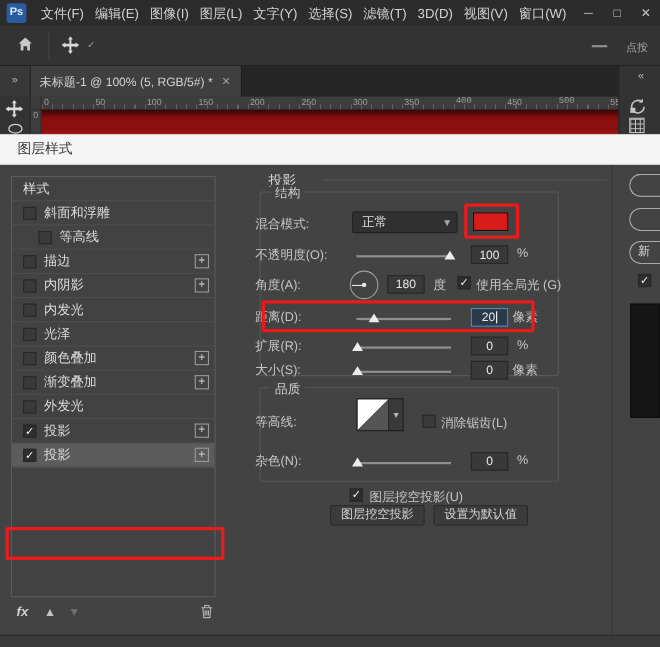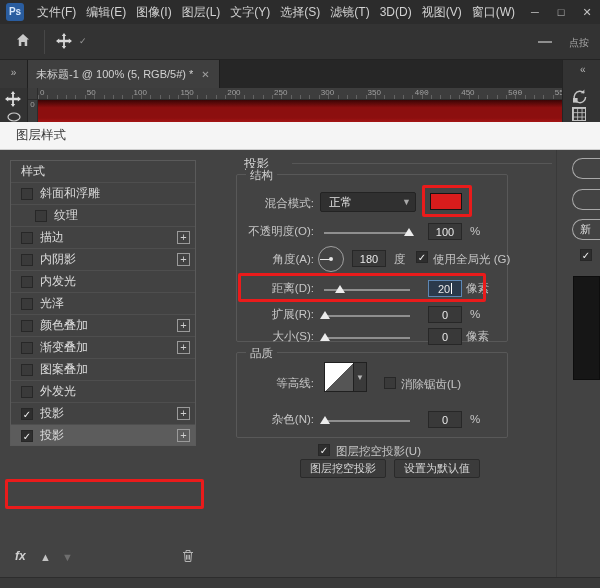--- a/index.html
+++ b/index.html
@@ -47,39 +47,39 @@
   .canvas{left:38px;top:100px;width:524px;height:22px;
           background:linear-gradient(180deg,#3a0505 0%,#8c0f0f 35%,#8c0f0f 82%,#a51414 100%)}
 
   
   .dlgtitle{left:0;top:122px;width:600px;height:28px;background:#f5f5f5;border-bottom:1px solid #cfcfcf;
             color:#383838;font-size:12.5px;line-height:27px;padding-left:16px}
   .dlgbody{left:0;top:150px;width:600px;height:438px;background:#434343}
   .bottomstrip{left:0;top:577px;width:600px;height:11px;background:#3a3a3a;border-top:1px solid #2d2d2d}
 
   
-  .styleslist{left:10px;top:160px;width:186px;height:286px;background:#424242;border:1px solid #5a5a5a;overflow:hidden}
+  .styleslist{left:10px;top:160px;width:186px;height:383px;background:#424242;border:1px solid #5a5a5a;overflow:hidden}
   .srow{display:flex;align-items:center;height:22px;border-bottom:1px solid #4e4e4e;padding:0 5px 0 10px;
         font-size:12px;color:#dcdcdc;white-space:nowrap}
   .srow.sel{background:#5c5c5c}
   .srow.ind{padding-left:24px}
   .cb{display:inline-block;width:12px;height:12px;border:1px solid #272727;background:#3a3a3a;
       font-size:10px;line-height:11px;text-align:center;color:#f2f2f2;flex:0 0 auto}
   .cb.on{background:#2e2e2e}
   .srow .cb{margin-right:7px}
   .plus{margin-left:auto;width:13px;height:13px;border:1px solid #9a9a9a;color:#cfcfcf;
         font-size:11px;line-height:11px;text-align:center;flex:0 0 auto}
   .listicons span{color:#c0c0c0}
 
   
   .sectitle{font-size:12.5px;color:#d8d8d8}
   .hline{height:1px;background:#575757}
   .group{border:1px solid #585858;border-radius:2px}
   .legend{position:absolute;font-size:11.5px;color:#cdcdcd;background:#434343;padding:0 4px}
-  .clabel{position:absolute;width:82px;text-align:right;font-size:11.5px;color:#c6c6c6;white-space:nowrap}
+  .clabel{position:absolute;width:82px;font-size:11.5px;color:#c6c6c6;white-space:nowrap}
   .ctext{position:absolute;font-size:11.5px;color:#c6c6c6;white-space:nowrap}
   .dropdown{position:absolute;width:96px;height:20px;background:#303030;border:1px solid #232323;border-radius:2px;
             font-size:11.5px;color:#e0e0e0;line-height:18px;padding-left:8px}
   .dropdown .arrow{position:absolute;right:4px;top:0;color:#a8a8a8;font-size:9px;line-height:18px}
   .swatch{position:absolute;width:32px;height:17px;background:#d81c1c;border:1px solid #141414}
   .track{position:absolute;width:86px;height:2px;background:#8f8f8f}
   .thumb{position:absolute;top:-4px;width:0;height:0;border-left:5px solid transparent;
          border-right:5px solid transparent;border-bottom:8px solid #ececec}
   .valbox{position:absolute;width:34px;height:17px;background:#393939;border:1px solid #272727;
           font-size:11px;color:#e8e8e8;display:flex;align-items:center;justify-content:center}
@@ -189,21 +189,21 @@
   <div class="abs styleslist">
       <div class="srow">
         <span>样式</span>
       </div>
       <div class="srow">
         <span class="cb"></span>
         <span>斜面和浮雕</span>
       </div>
       <div class="srow ind">
         <span class="cb"></span>
-        <span>纹理</span>
+        <span>等高线</span>
       </div>
       <div class="srow">
         <span class="cb"></span>
         <span>描边</span>
         <span class="plus">+</span>
       </div>
       <div class="srow">
         <span class="cb"></span>
         <span>内阴影</span>
         <span class="plus">+</span>
@@ -218,24 +218,20 @@
       </div>
       <div class="srow">
         <span class="cb"></span>
         <span>颜色叠加</span>
         <span class="plus">+</span>
       </div>
       <div class="srow">
         <span class="cb"></span>
         <span>渐变叠加</span>
         <span class="plus">+</span>
-      </div>
-      <div class="srow">
-        <span class="cb"></span>
-        <span>图案叠加</span>
       </div>
       <div class="srow">
         <span class="cb"></span>
         <span>外发光</span>
       </div>
       <div class="srow">
         <span class="cb on">✓</span>
         <span>投影</span>
         <span class="plus">+</span>
       </div>

